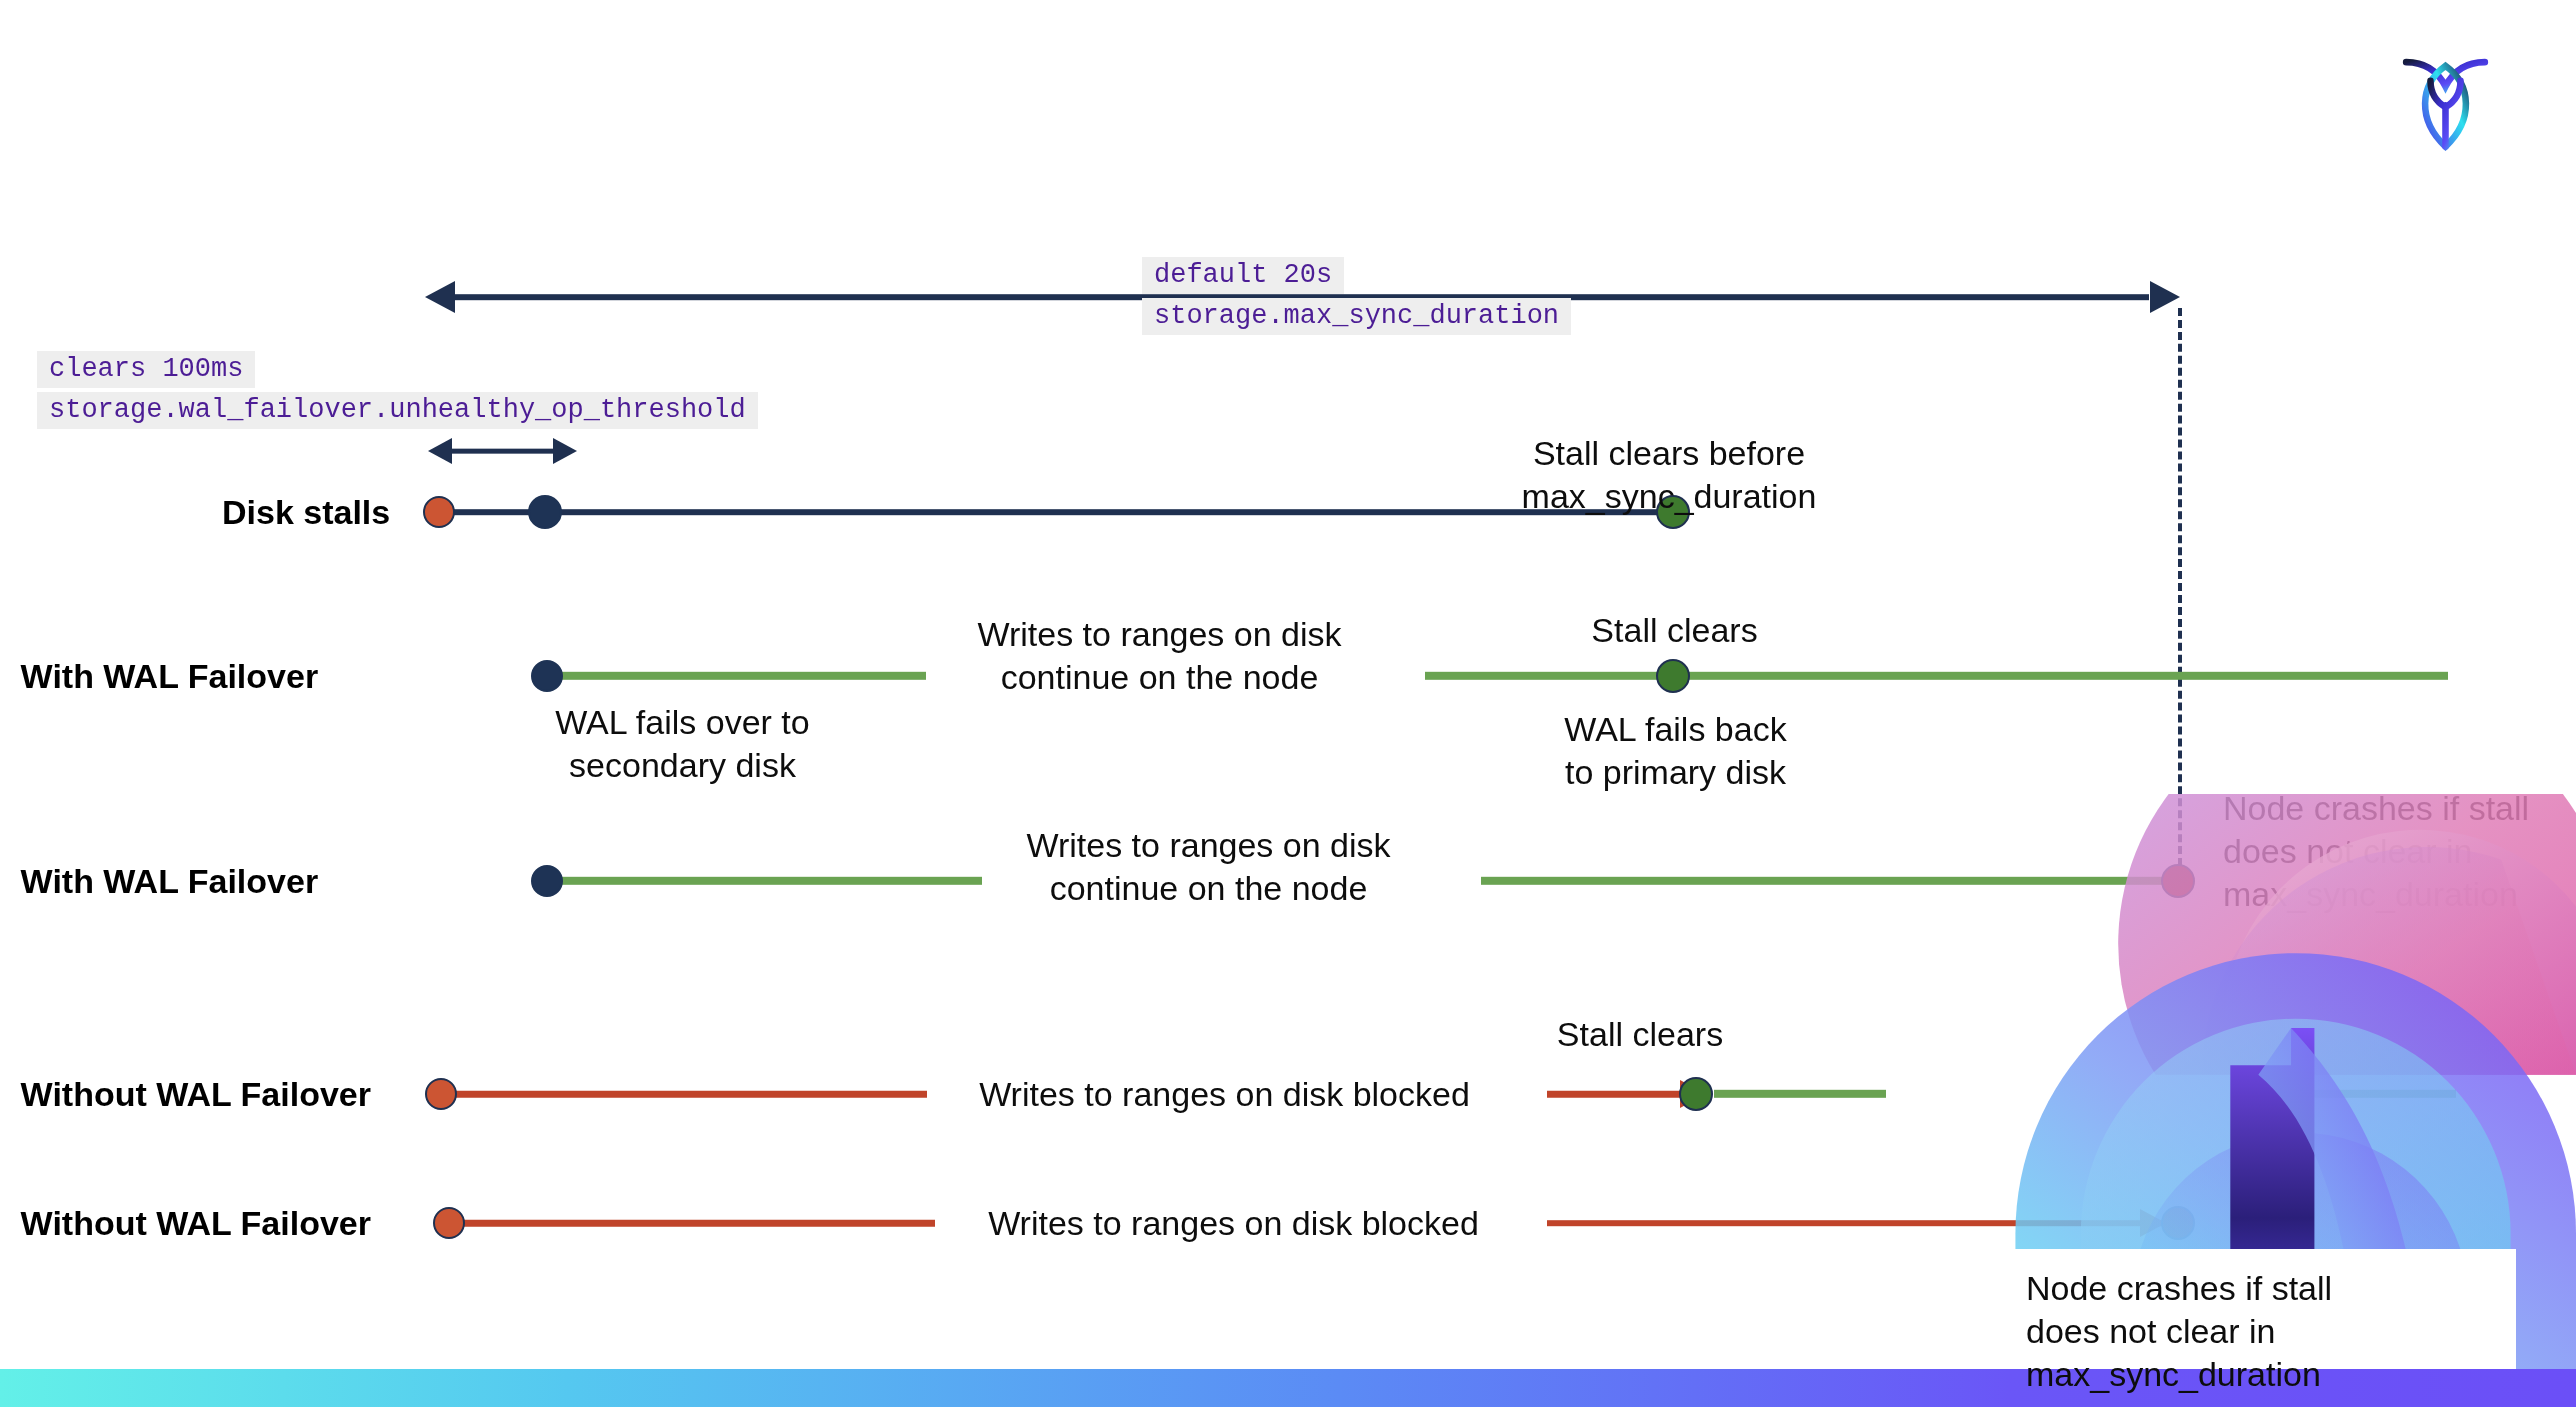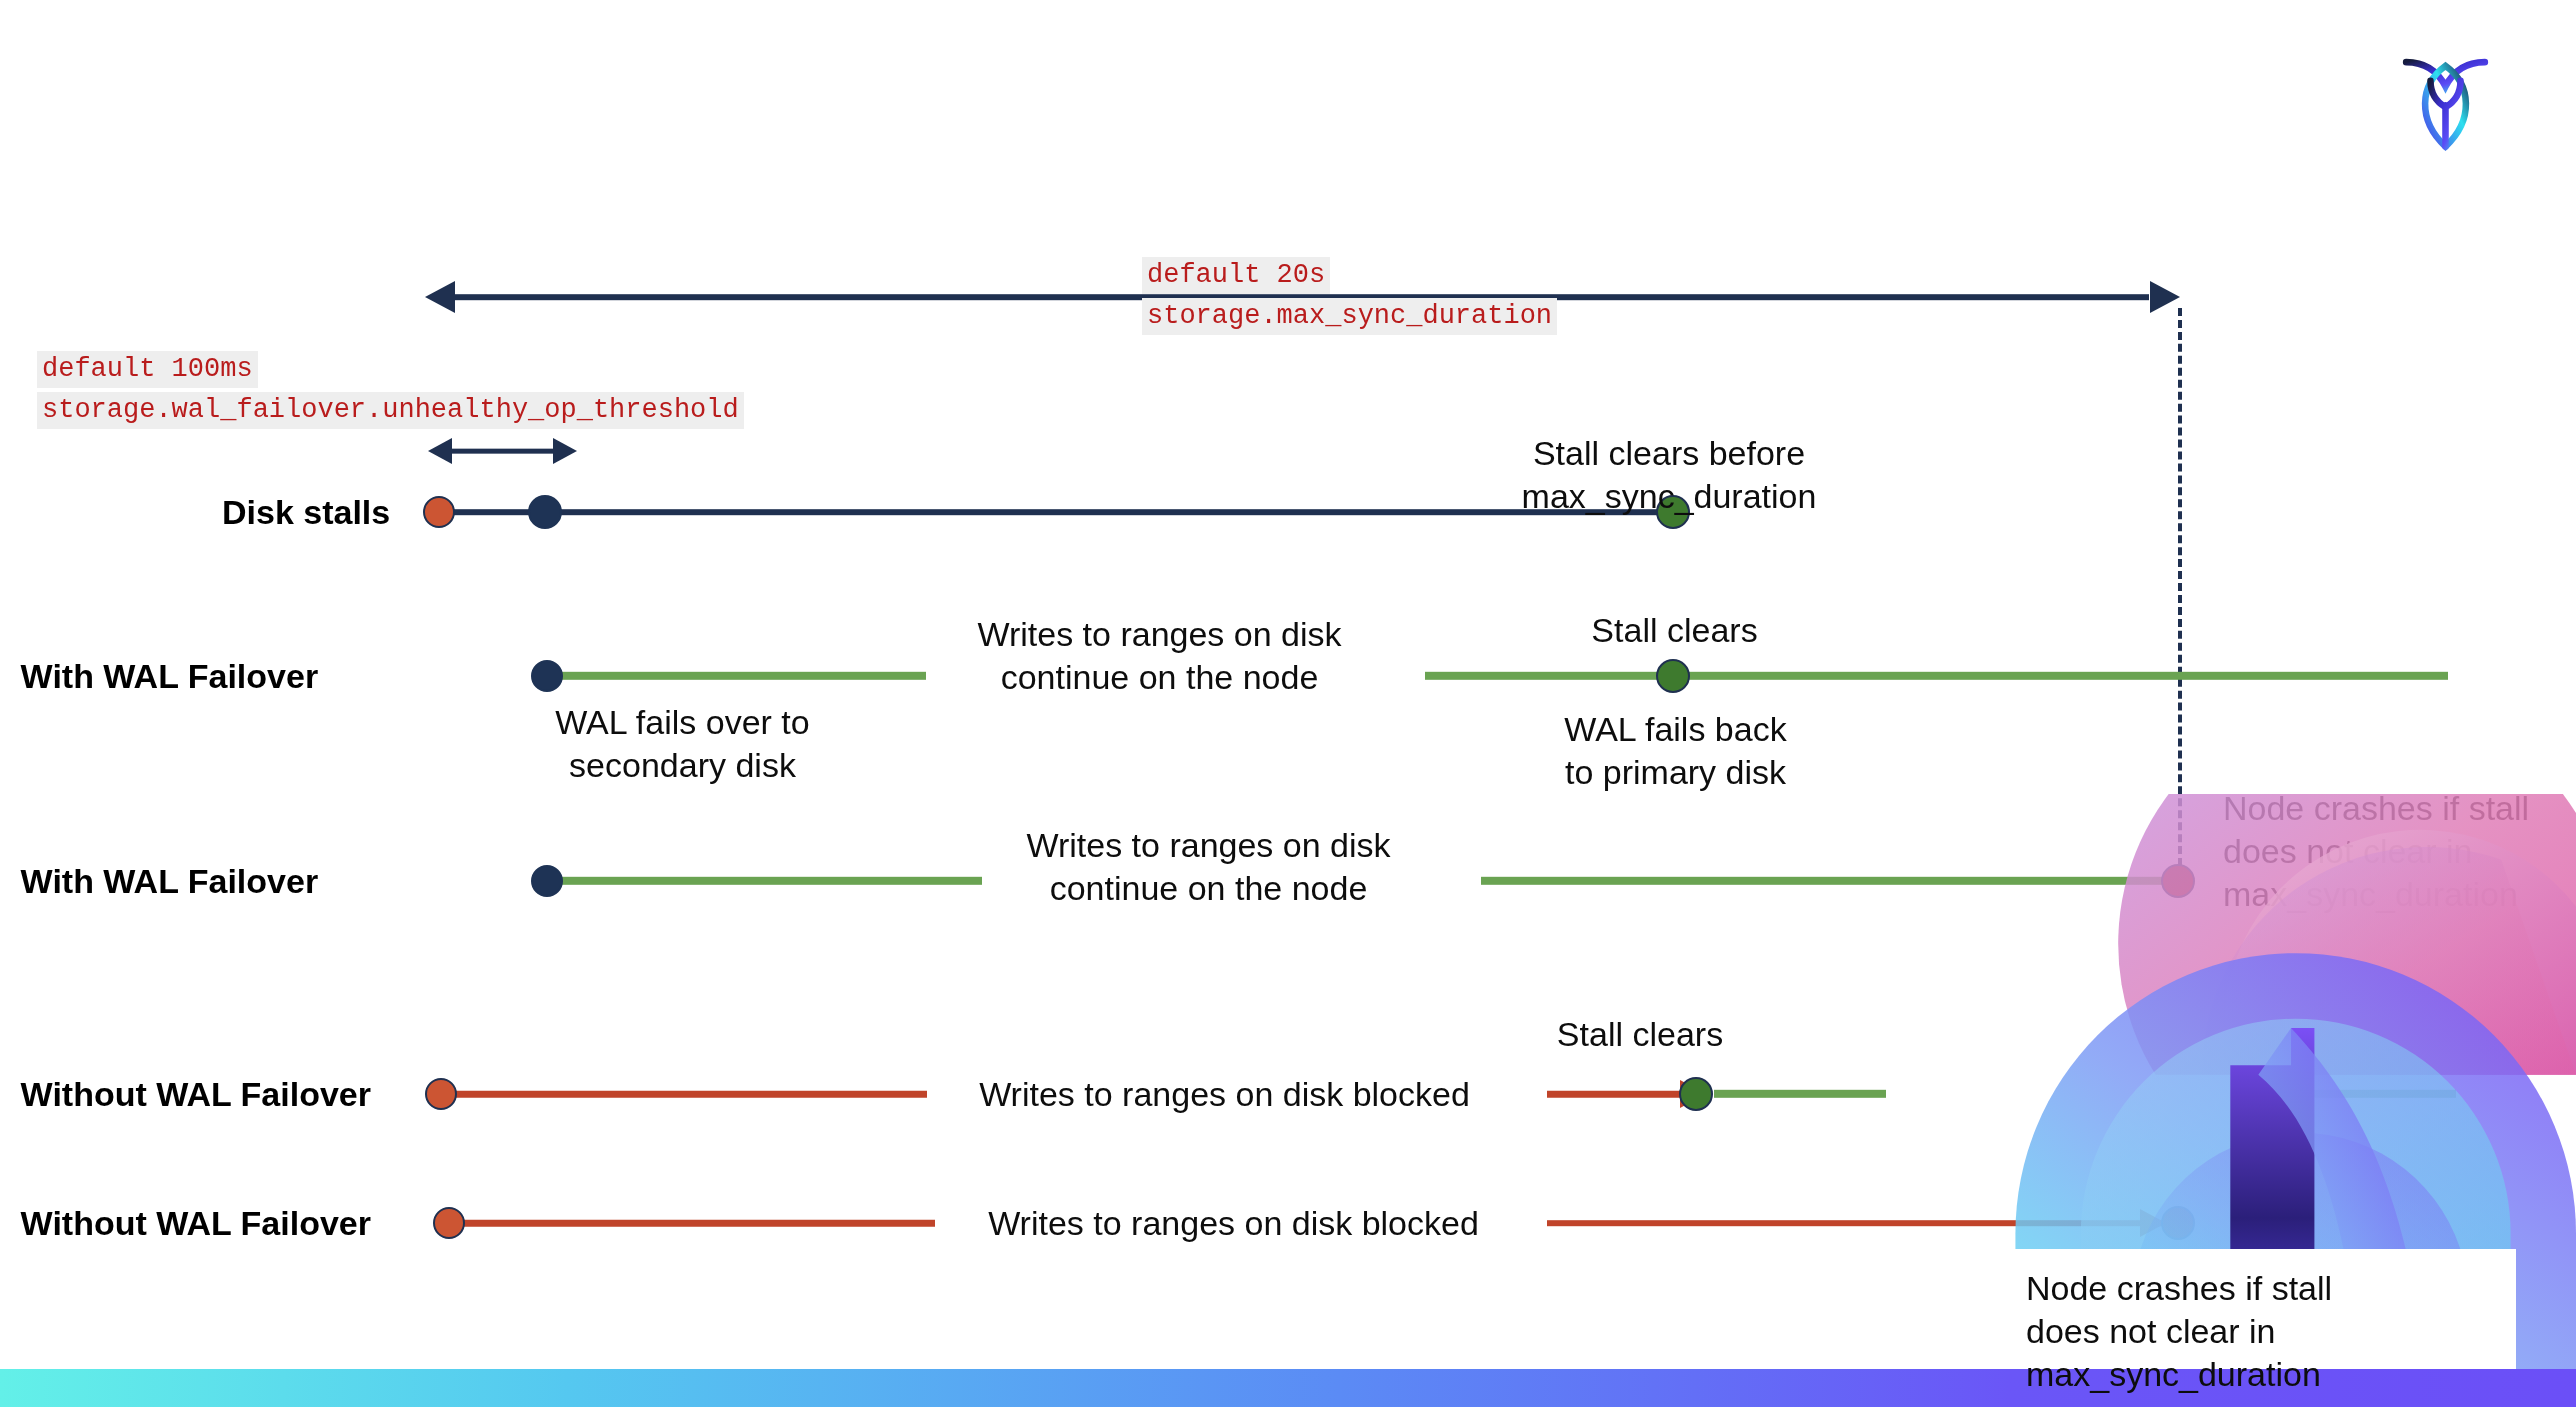--- a/index.html
+++ b/index.html
@@ -21,22 +21,22 @@
   }
 
   
   #brand-logo{position:absolute;left:2393px;top:34px;width:105px;height:120px;}
 
   
   .code-chip{
     position:absolute;
     font-family:"Liberation Mono", monospace;
     font-size:27px;line-height:37px;
-    color:#b91c1c;background:#eeeeee;
-    white-space:pre;padding:0 5px;
+    color:#4c1d95;background:#eeeeee;
+    white-space:pre;padding:0 12px;
   }
 
   
   .row-label{
     position:absolute;
     font-size:34px;color:#000000;
     white-space:nowrap;
     transform:translateY(-50%);
     font-weight:bold;
   }
@@ -139,21 +139,21 @@
 
   <div class="arrow-head navy-left" style="left:425px;top:297px;"></div>
   <div class="seg navy" style="left:453px;top:297px;width:1696px;"></div>
   <div class="arrow-head navy-right" style="left:2150px;top:297px;"></div>
 
   <div class="code-chip" style="left:1142px;top:257px;">default 20s</div>
   <div class="code-chip" style="left:1142px;top:298px;">storage.max_sync_duration</div>
 
   <div class="dashed-v" style="left:2178px;top:308px;height:570px;"></div>
 
-  <div class="code-chip" style="left:37px;top:351px;">default 100ms</div>
+  <div class="code-chip" style="left:37px;top:351px;">clears 100ms</div>
   <div class="code-chip" style="left:37px;top:392px;">storage.wal_failover.unhealthy_op_threshold</div>
 
   <div class="arrow-head navy-left-sm" style="left:428px;top:451px;"></div>
   <div class="seg navy" style="left:451px;top:451px;width:103px;height:4.7px;"></div>
   <div class="arrow-head navy-right-sm" style="left:553px;top:451px;"></div>
 
   <div class="row-label" style="left:222px;top:512px;">Disk stalls</div>
 
   <div class="seg navy" style="left:439px;top:512px;width:1234px;"></div>
   <div class="dot orange" style="left:439px;top:512px;width:32px;height:32px;"></div>

